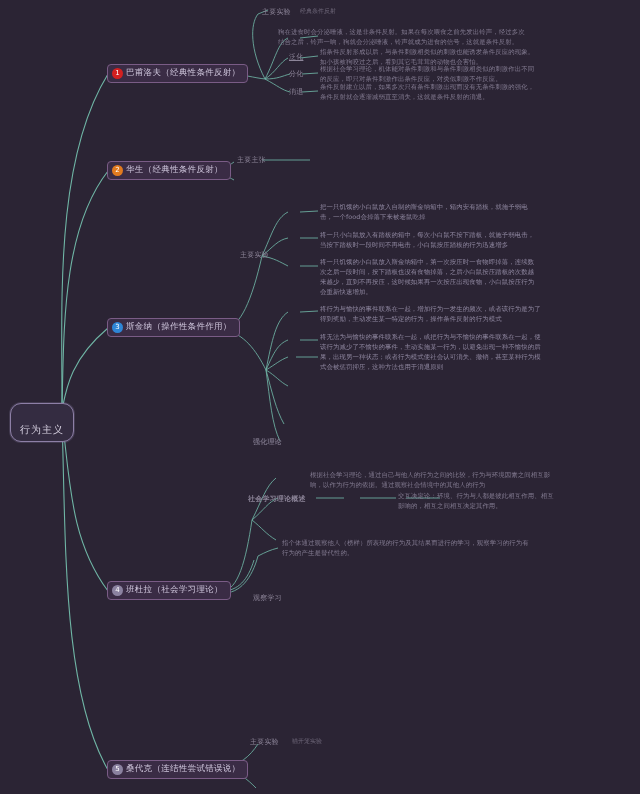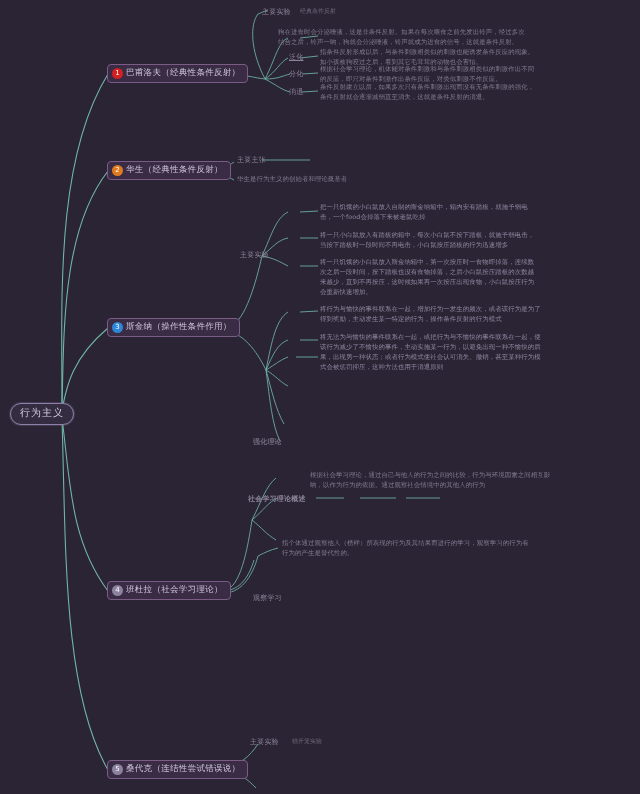--- a/index.html
+++ b/index.html
@@ -14,21 +14,21 @@
 
   
   .root-node{
     position:absolute;
     border:1px solid #8d7fa6;
     border-radius:11px;
     background:#342c41;
     color:#d8d2e2;
     font-size:10px;
     letter-spacing:1px;
-    padding:2px 9px 4px 9px;
+    padding:19px 9px 4px 9px;
     white-space:nowrap;
     box-shadow:0 0 0 1px rgba(141,127,166,.25);
   }
 
   
   .branch-node{
     position:absolute;
     display:flex;align-items:center;
     border:1px solid #7a5c86;
     border-radius:4px;
@@ -184,21 +184,20 @@
 
   <div class="sub-label" style="left:289px;top:87px;">消退</div>
   <div class="para" style="left:320px;top:83px;width:215px;">条件反射建立以后，如果多次只有条件刺激出现而没有无条件刺激的强化，条件反射就会逐渐减弱直至消失，这就是条件反射的消退。</div>
 
   <div class="branch-node" style="left:107px;top:161px;">
     <span class="badge" style="background:#e07a1f">2</span>
     <span class="branch-label">华生（经典性条件反射）</span>
   </div>
 
   <div class="sub-label" style="left:237px;top:155px;">主要主张</div>
-  <div class="para" style="left:237px;top:175px;width:250px;">华生是行为主义的创始者和理论奠基者</div>
 
   <div class="branch-node" style="left:107px;top:318px;">
     <span class="badge" style="background:#2e86d6">3</span>
     <span class="branch-label">斯金纳（操作性条件作用）</span>
   </div>
 
   <div class="sub-label" style="left:240px;top:250px;">主要实验</div>
 
   <div class="para bright" style="left:320px;top:203px;width:220px;">把一只饥饿的小白鼠放入自制的斯金纳箱中，箱内安有踏板，就施予弱电击，一个food会掉落下来被老鼠吃掉</div>
   <div class="para bright" style="left:320px;top:231px;width:220px;">将一只小白鼠放入有踏板的箱中，每次小白鼠不按下踏板，就施予弱电击，当按下踏板时一段时间不再电击，小白鼠按压踏板的行为迅速增多</div>
@@ -209,20 +208,21 @@
 
   <div class="sub-label dim" style="left:253px;top:437px;">强化理论</div>
 
   <div class="branch-node" style="left:107px;top:581px;">
     <span class="badge" style="background:#8b82a0">4</span>
     <span class="branch-label">班杜拉（社会学习理论）</span>
   </div>
 
   <div class="sub-label" style="left:248px;top:494px;font-weight:bold;">社会学习理论概述</div>
   <div class="para" style="left:310px;top:471px;width:245px;">根据社会学习理论，通过自己与他人的行为之间的比较，行为与环境因素之间相互影响，以作为行为的依据。通过观察社会情境中的其他人的行为</div>
+  <div class="para" style="left:398px;top:492px;width:160px;">交互决定论：环境、行为与人都是彼此相互作用、相互影响的，相互之间相互决定其作用。</div>
 
   <div class="sub-label" style="left:253px;top:593px;">观察学习</div>
   <div class="para" style="left:282px;top:539px;width:250px;">指个体通过观察他人（榜样）所表现的行为及其结果而进行的学习，观察学习的行为有行为的产生是替代性的。</div>
 
   <div class="branch-node" style="left:107px;top:760px;">
     <span class="badge" style="background:#8b82a0">5</span>
     <span class="branch-label">桑代克（连结性尝试错误说）</span>
   </div>
 
   <div class="sub-label" style="left:250px;top:737px;">主要实验</div>

